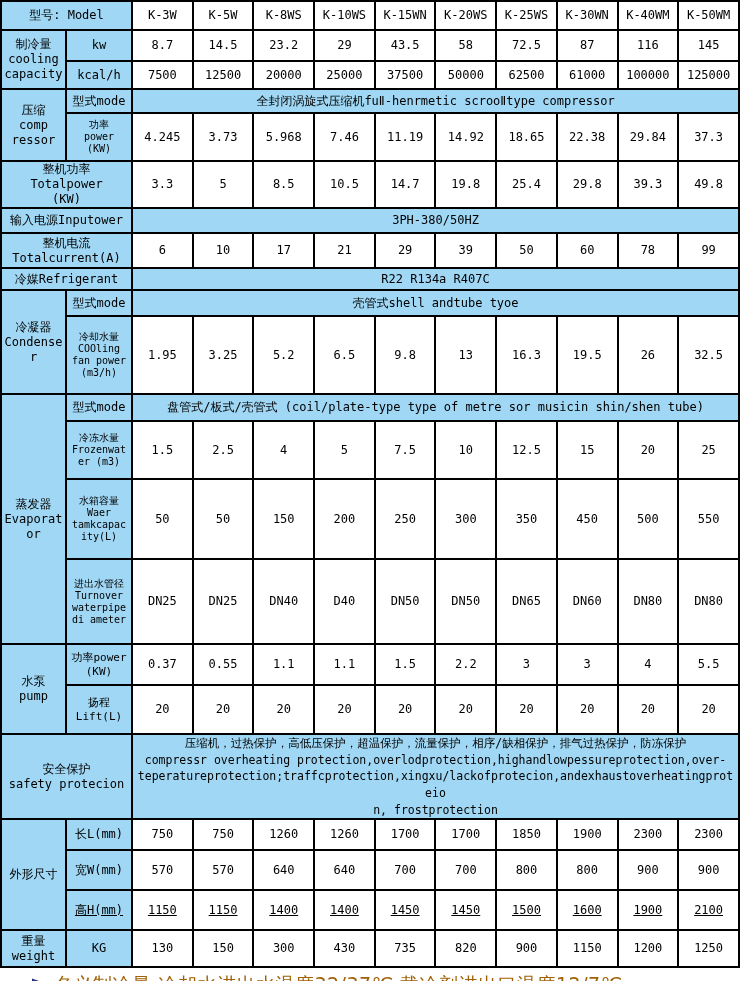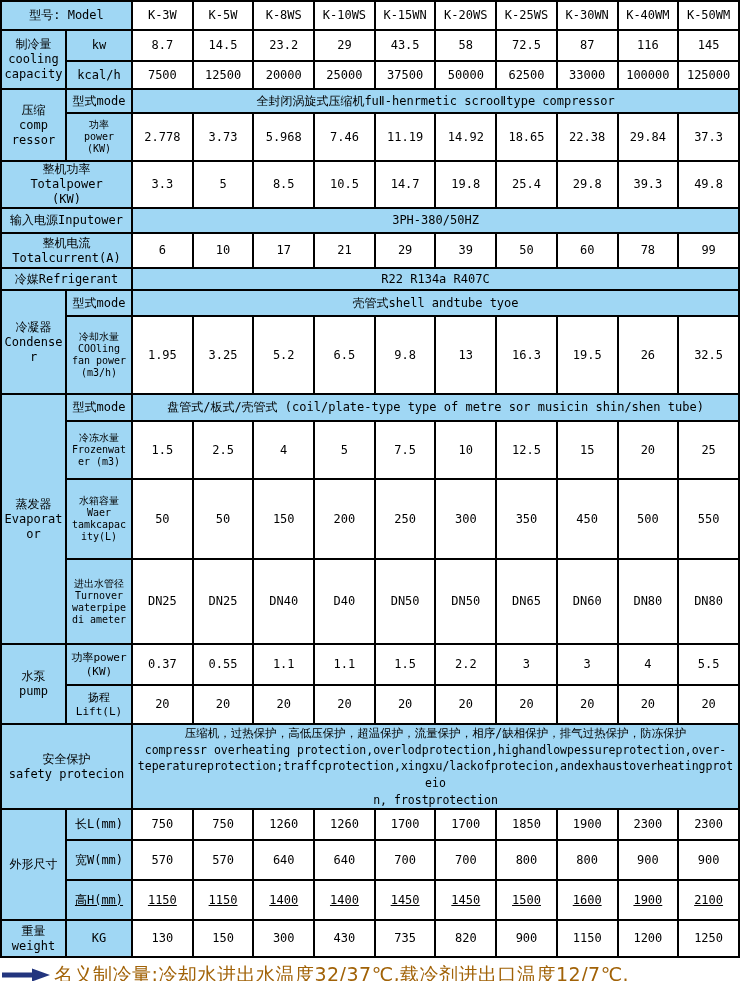--- a/index.html
+++ b/index.html
@@ -72,36 +72,36 @@
         </tr>
         <tr style="height: 28px;">
           <td class="blue">kcal/h</td>
           <td class="white">7500</td>
           <td class="white">12500</td>
           <td class="white">20000</td>
           <td class="white">25000</td>
           <td class="white">37500</td>
           <td class="white">50000</td>
           <td class="white">62500</td>
-          <td class="white">33000</td>
+          <td class="white">61000</td>
           <td class="white">100000</td>
           <td class="white">125000</td>
         </tr>
         <tr style="height: 24px;">
           <td class="blue" rowspan="2">压缩
 comp
 ressor</td>
           <td class="blue">型式mode</td>
           <td class="blue" colspan="10">全封闭涡旋式压缩机fuⅡ-henrmetic scrooⅡtype compressor</td>
         </tr>
         <tr style="height: 48px; padding-left: 19px;">
           <td class="blue sub-s3">功率
 power
 (KW)</td>
-          <td class="white">2.778</td>
+          <td class="white">4.245</td>
           <td class="white">3.73</td>
           <td class="white">5.968</td>
           <td class="white">7.46</td>
           <td class="white">11.19</td>
           <td class="white">14.92</td>
           <td class="white">18.65</td>
           <td class="white">22.38</td>
           <td class="white">29.84</td>
           <td class="white">37.3</td>
         </tr>
@@ -226,21 +226,21 @@
           <td class="white">0.55</td>
           <td class="white">1.1</td>
           <td class="white">1.1</td>
           <td class="white">1.5</td>
           <td class="white">2.2</td>
           <td class="white">3</td>
           <td class="white">3</td>
           <td class="white">4</td>
           <td class="white">5.5</td>
         </tr>
-        <tr style="height: 39px; border-radius: 18px;">
+        <tr style="height: 49px; border-radius: 18px;">
           <td class="blue sub-s2">扬程
 Lift(L)</td>
           <td class="white">20</td>
           <td class="white">20</td>
           <td class="white">20</td>
           <td class="white">20</td>
           <td class="white">20</td>
           <td class="white">20</td>
           <td class="white">20</td>
           <td class="white">20</td>

